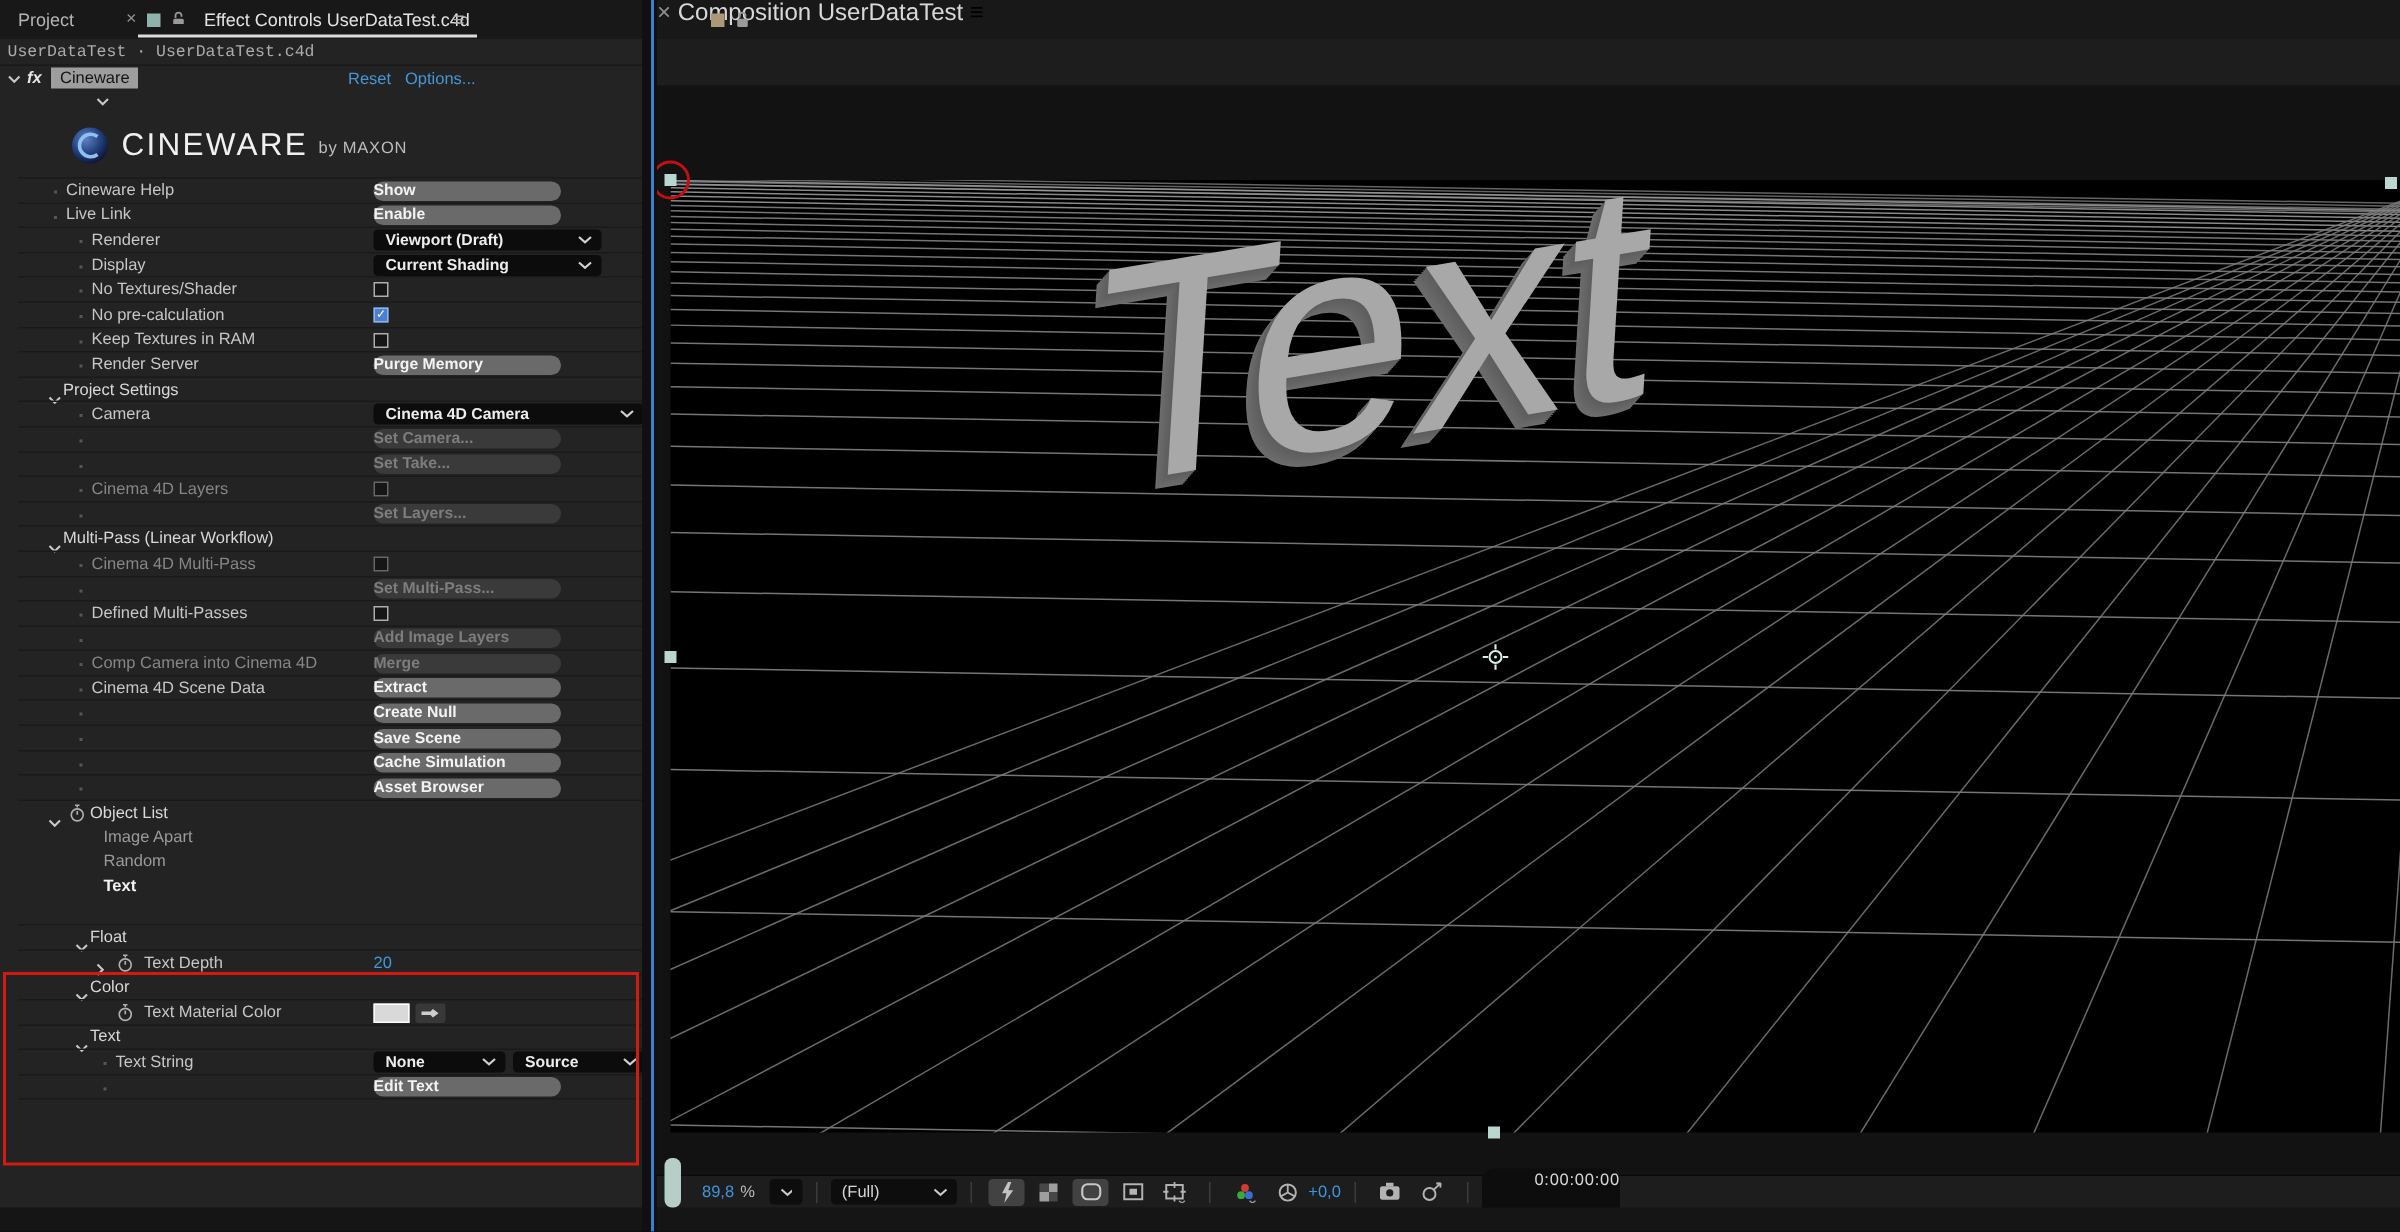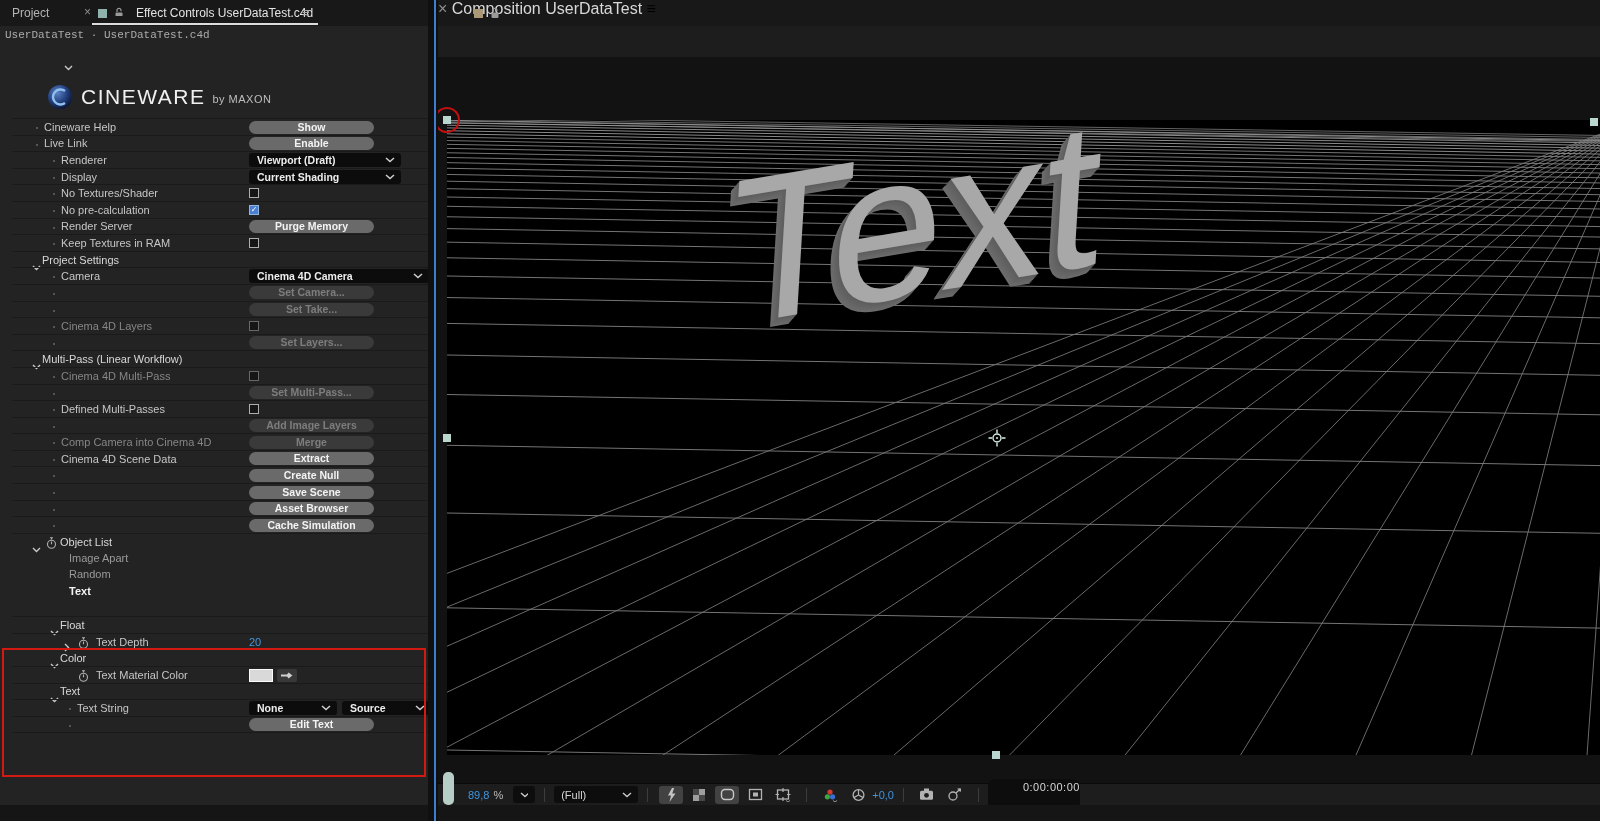--- a/index.html
+++ b/index.html
@@ -36,21 +36,21 @@
   .row.gap { height:17px; }
   .row.blank { height:11px; }
   .rlabel { position:absolute; top:50%; transform:translateY(-50%); font-size:11px; color:#c6c6c6; white-space:nowrap; }
   .rlabel.dim { color:#868686; }
   .rlabel.grp { color:#d8d8d8; }
   .rlabel.item { color:#9a9a9a; }
   .rlabel.bright { color:#f2f2f2; font-weight:bold; }
   .rdot { position:absolute; top:8px; width:2px; height:2px; background:#565656; }
   .chev, .twirl, .sw { position:absolute; }
   .btn { position:absolute; left:237px; top:1.5px; width:125px; height:13px; border-radius:7px;
-         background:#6a6a6a; color:#f3f3f3; font-size:10.5px; font-weight:bold; text-align:center; line-height:13px; }
+         background:#6a6a6a; color:#f3f3f3; font-size:10.5px; font-weight:bold; line-height:13px; }
   .btn.disabled { background:#3a3a3a; color:#7d7d7d; }
   .sel { position:absolute; left:237px; top:1px; height:14px; width:152px; background:#0c0c0c; border-radius:3px;
          color:#ededed; font-size:10.5px; font-weight:bold; line-height:14px; padding-left:8px; }
   .sel.wide { width:180px; }
   .sel .sc { position:absolute; right:6px; top:4px; }
   .sel.s2a { width:88px; }
   .sel.s2b { left:330px; width:89px; }
   .cbx { position:absolute; left:237px; top:3px; width:10px; height:10px; background:#161616;
          border:1px solid #aeaeae; font-size:8px; line-height:8px; color:#fff; text-align:center; }
   .cbx.checked { background:#4a7fd1; border-color:#8fb4e2; }
@@ -111,20 +111,29 @@
           <rect x="1.5" y="5.5" width="7" height="5.5" rx="1" fill="#9a9a9a"></rect>
           <path d="M3 5 V3.4 a2 2 0 0 1 4 0 V4.2" stroke="#9a9a9a" stroke-width="1.2" fill="none"></path>
         </svg>
       <span class="tab-label" style="left:136px;color:#e3e3e3">Effect Controls UserDataTest.c4d</span>
       <span class="menu" style="left:302px">≡</span>
       <div class="tab-underline"></div>
     </div>
     <div class="crumb">
       <span>UserDataTest · UserDataTest.c4d</span>
     </div>
+    <div class="fxrow">
+      <svg class="chev" style="left:5px;top:6px" width="9" height="6">
+          <path d="M1 1 L4.5 4.5 L8 1" stroke="#c9c9c9" stroke-width="1.4" fill="none"></path>
+        </svg>
+      <span class="fxbadge">fx</span>
+      <span class="fxname">Cineware</span>
+      <span class="bluelink" style="left:232px">Reset</span>
+      <span class="bluelink" style="left:270px">Options...</span>
+    </div>
     <div class="chevrow">
       <svg class="chev" style="left:64px;top:5px" width="9" height="6">
           <path d="M1 1 L4.5 4.5 L8 1" stroke="#c9c9c9" stroke-width="1.4" fill="none"></path>
         </svg>
     </div>
     <div class="logo">
       <div class="sphere">
         <svg width="24" height="24" style="position:absolute;left:0;top:0">
             <path d="M17 6 A7.5 7.5 0 1 0 17 18" stroke="#8fc0f0" stroke-width="2.4" fill="none"></path>
           </svg>
@@ -162,27 +171,27 @@
           <span class="rlabel" style="left:49px">No Textures/Shader</span>
           <span class="cbx"></span>
         </div>
         <div class="row param">
           <span class="rdot" style="left:41px"></span>
           <span class="rlabel" style="left:49px">No pre-calculation</span>
           <span class="cbx checked">✓</span>
         </div>
         <div class="row param">
           <span class="rdot" style="left:41px"></span>
+          <span class="rlabel" style="left:49px">Keep Textures in RAM</span>
+          <span class="cbx"></span>
+        </div>
+        <div class="row param">
+          <span class="rdot" style="left:41px"></span>
           <span class="rlabel" style="left:49px">Render Server</span>
           <span class="btn">Purge Memory</span>
-        </div>
-        <div class="row param">
-          <span class="rdot" style="left:41px"></span>
-          <span class="rlabel" style="left:49px">Keep Textures in RAM</span>
-          <span class="cbx"></span>
         </div>
         <div class="row group">
           <span class="chev" style="left:20px;top:5px"><svg width="9" height="6">
               <path d="M1 1 L4.5 4.5 L8 1" stroke="#c9c9c9" stroke-width="1.4" fill="none"></path>
             </svg></span>
           <span class="rlabel grp" style="left:30px">Project Settings</span>
         </div>
         <div class="row param">
           <span class="rdot" style="left:41px"></span>
           <span class="rlabel" style="left:49px">Camera</span>
@@ -244,25 +253,25 @@
         <div class="row param">
           <span class="rdot" style="left:41px"></span>
           <span class="btn">Create Null</span>
         </div>
         <div class="row param">
           <span class="rdot" style="left:41px"></span>
           <span class="btn">Save Scene</span>
         </div>
         <div class="row param">
           <span class="rdot" style="left:41px"></span>
+          <span class="btn">Cache Simulation</span>
+        </div>
+        <div class="row param">
+          <span class="rdot" style="left:41px"></span>
           <span class="btn">Asset Browser</span>
-        </div>
-        <div class="row param">
-          <span class="rdot" style="left:41px"></span>
-          <span class="btn">Cache Simulation</span>
         </div>
         <div class="row group">
           <span class="chev" style="left:20px;top:5px"><svg width="9" height="6">
               <path d="M1 1 L4.5 4.5 L8 1" stroke="#c9c9c9" stroke-width="1.4" fill="none"></path>
             </svg></span>
           <span class="sw" style="left:34px;top:2px"><svg width="11" height="13">
               <circle cx="5.5" cy="7.2" r="4" fill="none" stroke="#b0b0b0" stroke-width="1.1"></circle>
               <path d="M5.5 7.2 V4.6 M4 0.8 H7 M5.5 0.8 V2.4" stroke="#b0b0b0" stroke-width="1.1"></path>
             </svg></span>
           <span class="rlabel grp" style="left:48px">Object List</span>

